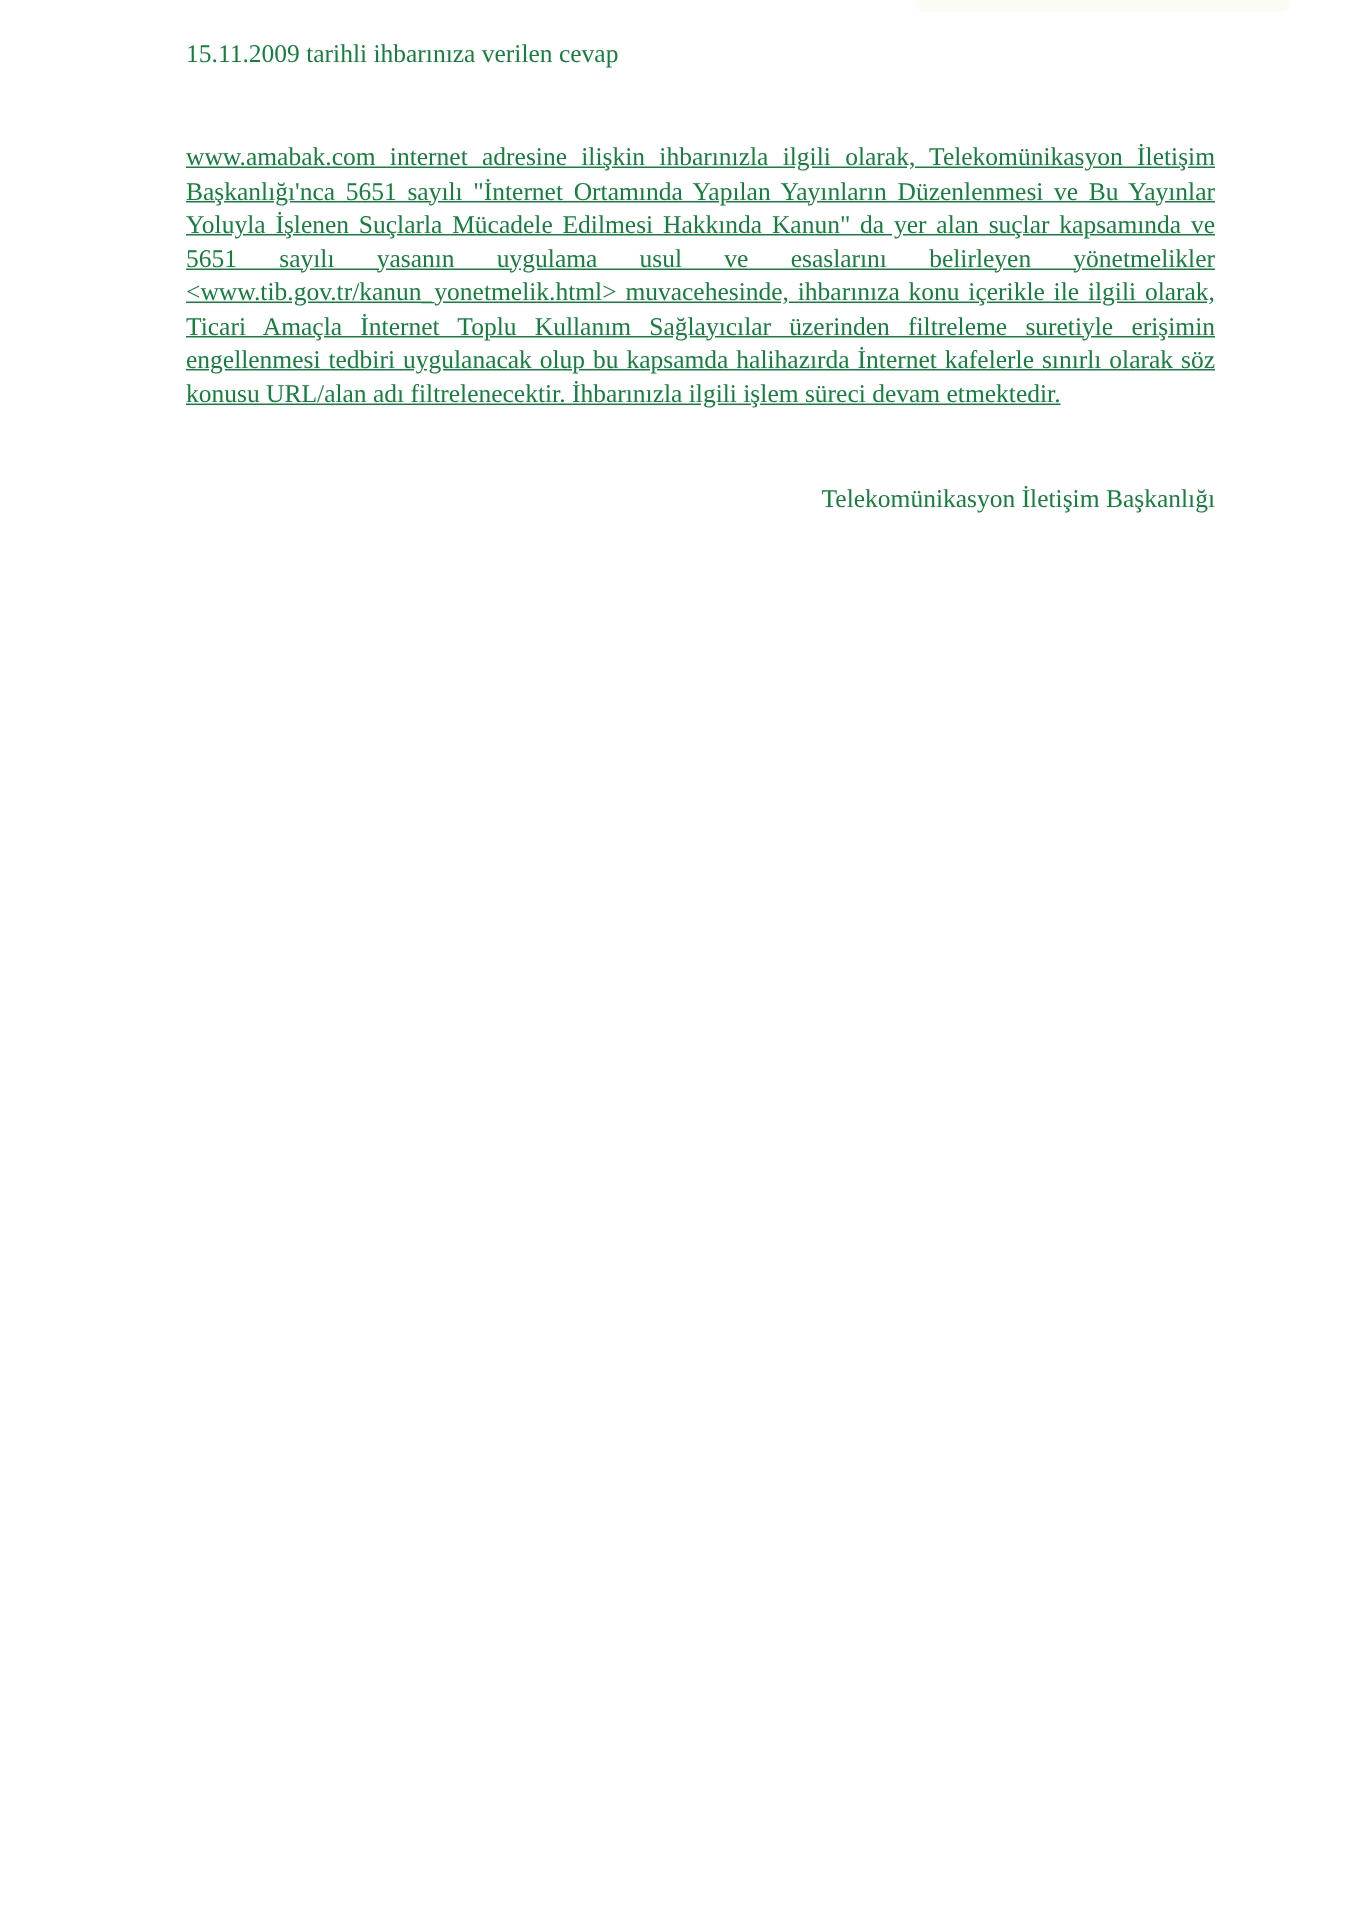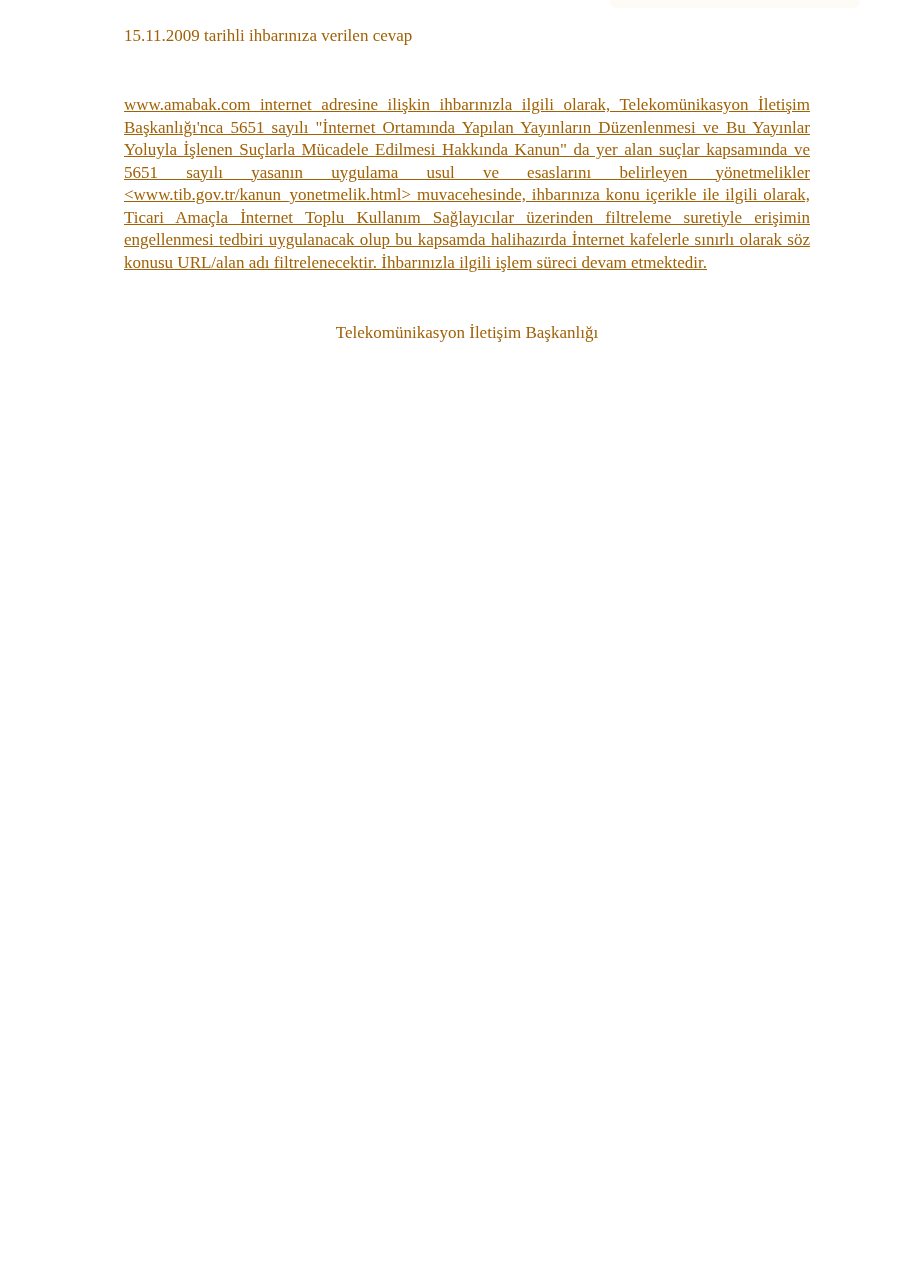--- a/index.html
+++ b/index.html
@@ -5,21 +5,21 @@
   html, body {
     margin: 0;
     padding: 0;
     background: #ffffff;
   }
   .page {
     position: relative;
     width: 900px;
     height: 1152px;
     background: #ffffff;
-    color: #a16207;
+    color: #15803d;
     font-family: "Liberation Serif", "DejaVu Serif", serif;
     overflow: hidden;
     box-sizing: border-box;
   }
   .scan-artifact {
     position: absolute;
     top: 0;
     right: 40px;
     width: 250px;
     height: 8px;
@@ -44,21 +44,21 @@
     line-height: 22.5px;
     text-align: justify;
     margin: 0;
   }
   .p1 { margin-top: 47px; text-decoration: underline; }
   .p2 { margin-top: 13px; }
   .letter-signature {
     font-size: 17px;
     line-height: 22px;
     margin-top: 48px;
-    text-align: center;
+    text-align: right;
   }
 </style>
 </head>
 <body>
 
 <div class="page">
   <div class="scan-artifact"></div>
   <div class="content">
     <h1 class="letter-title">15.11.2009 tarihli ihbarınıza verilen cevap</h1>
     <p class="body-paragraph p1">www.amabak.com internet adresine ilişkin ihbarınızla ilgili olarak, Telekomünikasyon İletişim Başkanlığı'nca 5651 sayılı "İnternet Ortamında Yapılan Yayınların Düzenlenmesi ve Bu Yayınlar Yoluyla İşlenen Suçlarla Mücadele Edilmesi Hakkında Kanun" da yer alan suçlar kapsamında ve 5651 sayılı yasanın uygulama usul ve esaslarını belirleyen yönetmelikler &lt;www.tib.gov.tr/kanun_yonetmelik.html&gt; muvacehesinde, ihbarınıza konu içerikle ile ilgili olarak, Ticari Amaçla İnternet Toplu Kullanım Sağlayıcılar üzerinden filtreleme suretiyle erişimin engellenmesi tedbiri uygulanacak olup bu kapsamda halihazırda İnternet kafelerle sınırlı olarak söz konusu URL/alan adı filtrelenecektir. İhbarınızla ilgili işlem süreci devam etmektedir.</p>

